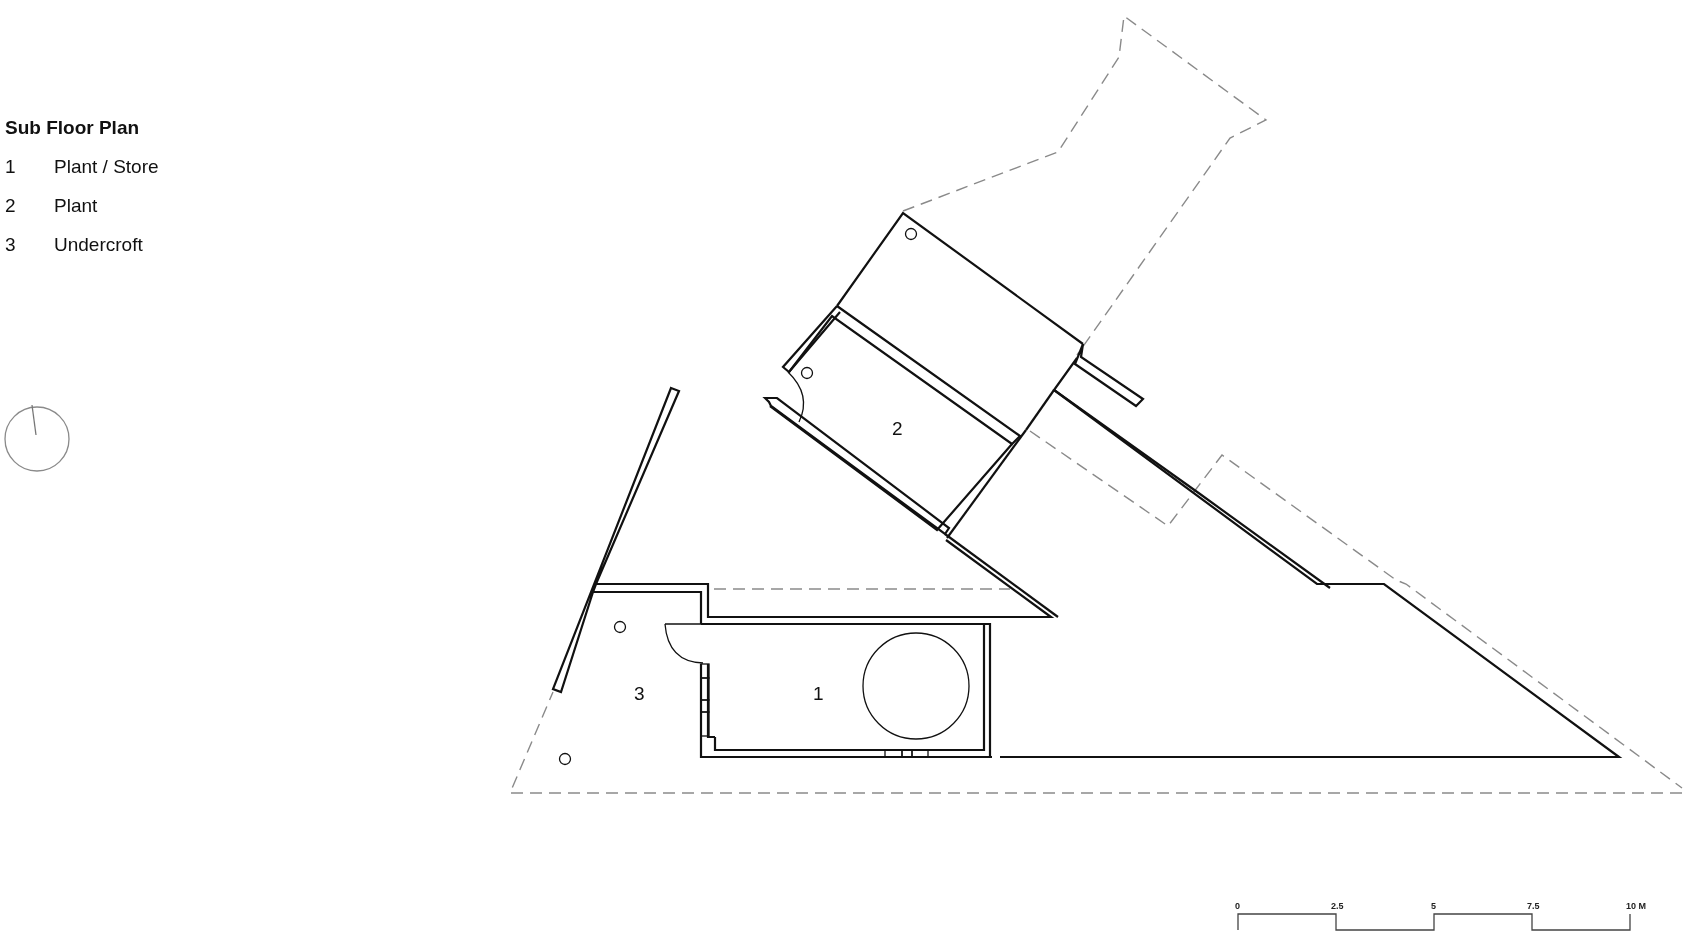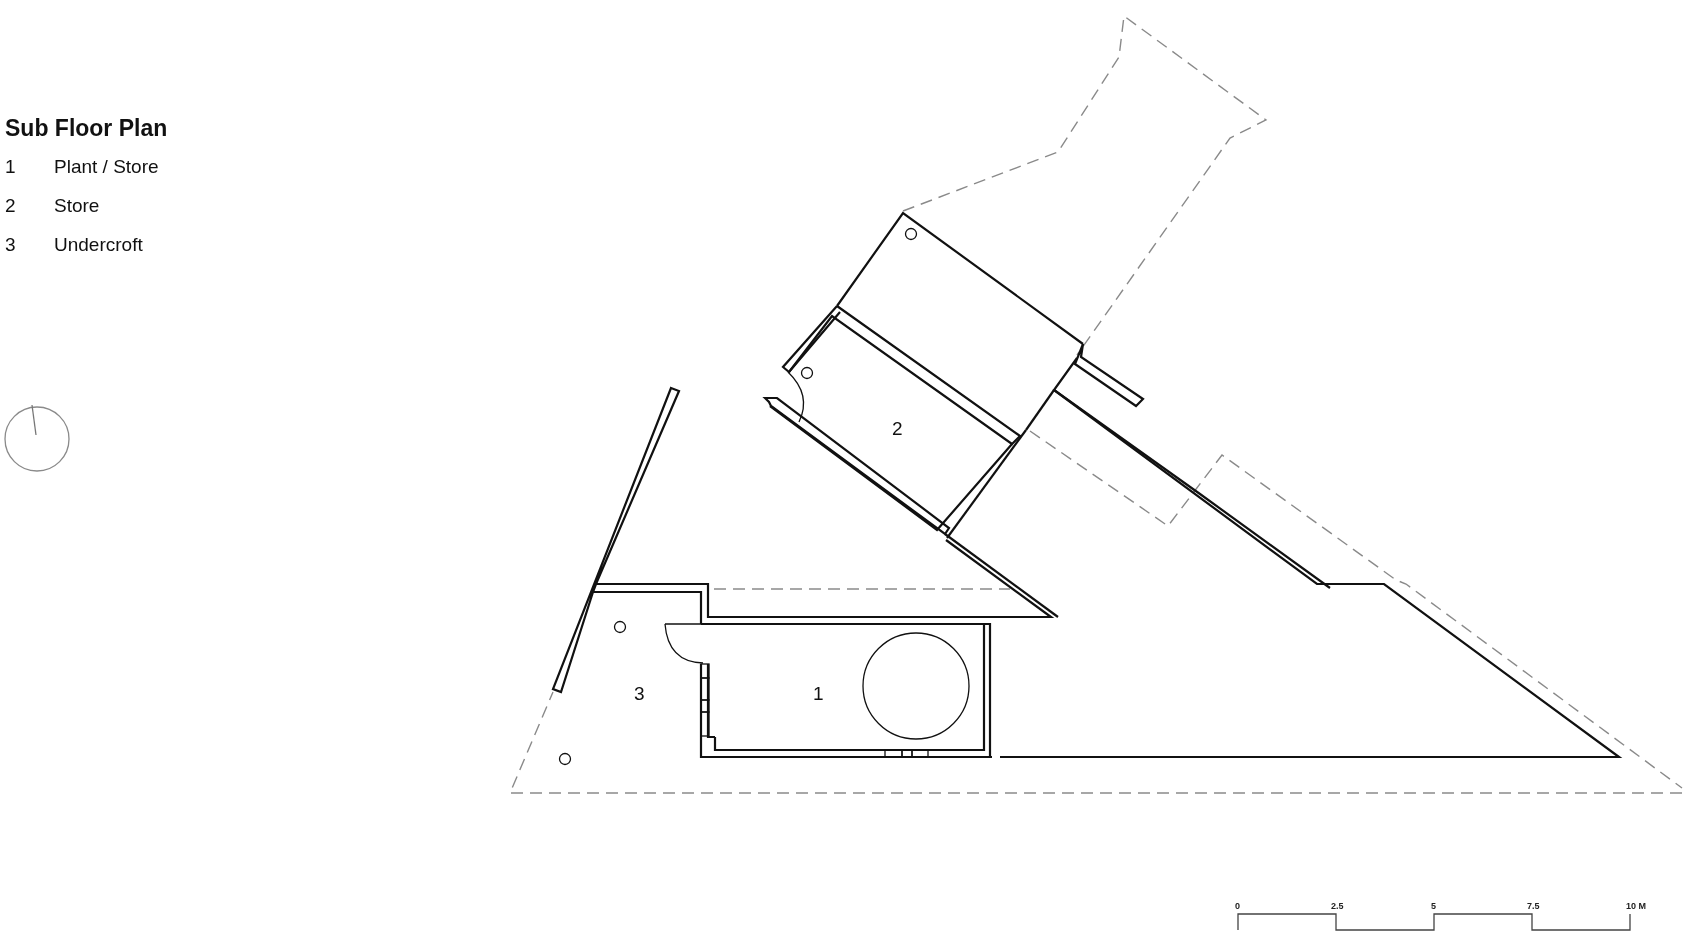--- a/index.html
+++ b/index.html
@@ -1,39 +1,39 @@
 <!DOCTYPE html>
 <html><head>
 <meta charset="utf-8">
 <style>
   html, body { margin: 0; padding: 0; background: #ffffff; }
   body { width: 1700px; height: 943px; position: relative; overflow: hidden; font-family: "Liberation Sans", sans-serif; color: #111; }
   .legend { position: absolute; left: 5px; top: 117px; }
-  .legend-title { font-weight: bold; font-size: 23px; margin: 0 0 17px 0; line-height: 22px; }
+  .legend-title { font-weight: bold; font-size: 19px; margin: 0 0 17px 0; line-height: 22px; }
   .legend-row { display: flex; font-size: 19px; line-height: 22px; margin-bottom: 17px; }
   .legend-num { width: 49px; }
   svg.plan { position: absolute; left: 0; top: 0; }
   .wall { fill: none; stroke: #111; stroke-width: 2.2; stroke-linejoin: miter; }
   .thin { fill: none; stroke: #111; stroke-width: 1.3; }
   .dash { fill: none; stroke: #8a8a8a; stroke-width: 1.4; stroke-dasharray: 12 7; }
   .room-label { font-family: "Liberation Sans", sans-serif; font-size: 19px; fill: #111; }
   .scale-text { font-family: "Liberation Sans", sans-serif; font-size: 9px; font-weight: bold; fill: #222; }
 </style>
 </head>
 <body>
 
 <div class="legend">
   <div class="legend-title">Sub Floor Plan</div>
   <div class="legend-row">
     <span class="legend-num">1</span>
     <span>Plant / Store</span>
   </div>
   <div class="legend-row">
     <span class="legend-num">2</span>
-    <span>Store</span>
+    <span>Plant</span>
   </div>
   <div class="legend-row">
     <span class="legend-num">3</span>
     <span>Undercroft</span>
   </div>
 </div>
 
 <svg class="plan" width="1700" height="943" viewBox="0 0 1700 943">
 
   <g>

